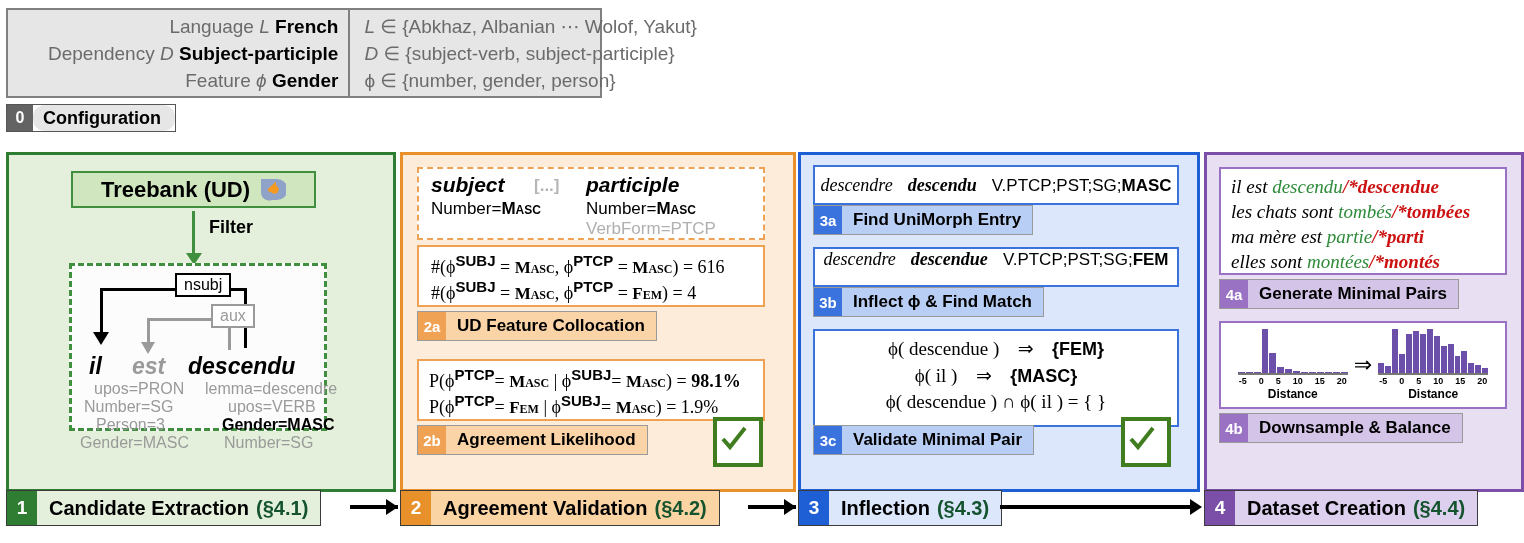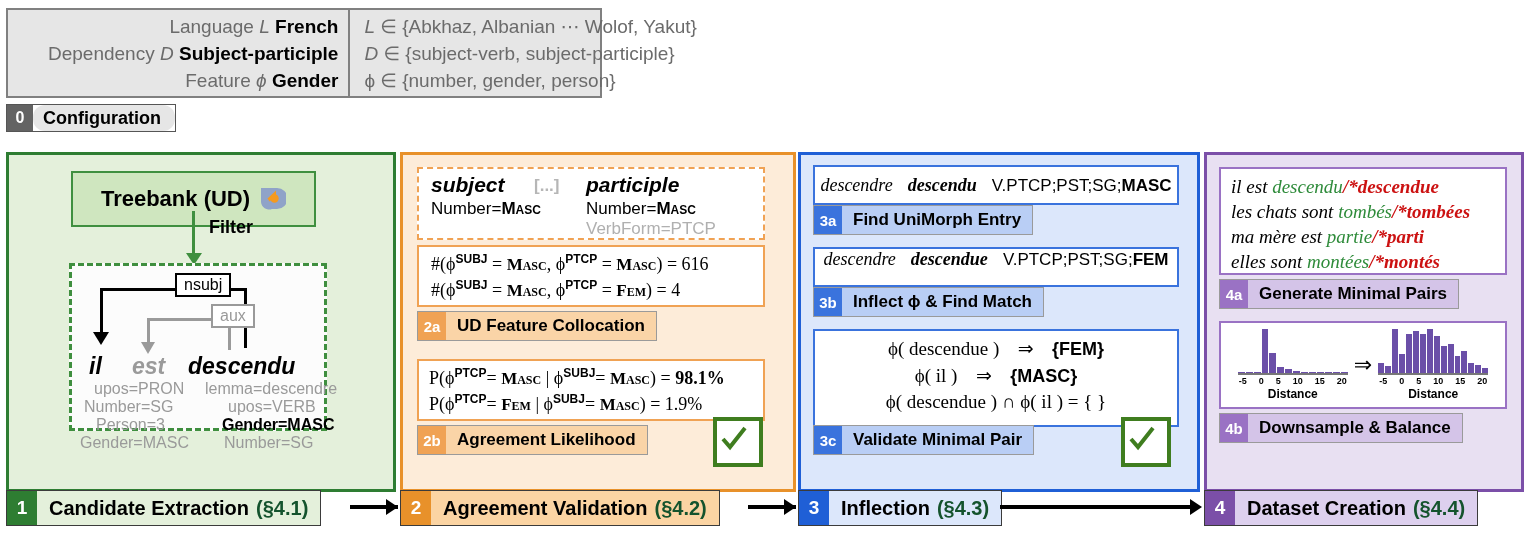--- a/index.html
+++ b/index.html
@@ -32,38 +32,38 @@
   .stagebar .num{width:30px;color:#fff;font-weight:bold;font-size:19px;display:flex;align-items:center;justify-content:center;}
   .stagebar .lbl{display:flex;align-items:center;padding:0 12px;font-weight:bold;font-size:20px;color:#000;white-space:nowrap;}
   .stagebar .sec{color:#14532d;font-weight:bold;margin-left:7px;}
 
   .substep{position:absolute;height:28px;display:flex;align-items:stretch;border:1px solid #9a9a9a;}
   .substep .num{width:28px;color:#fff;font-weight:bold;font-size:15px;display:flex;align-items:center;justify-content:center;}
   .substep .lbl{display:flex;align-items:center;padding:0 11px;font-weight:bold;font-size:17px;color:#000;white-space:nowrap;}
 
   
   #stage1{left:6px;top:152px;width:384px;height:334px;border-color:#2e7d32;background:#e4f0db;}
-  #tb-box{left:62px;top:16px;width:245px;height:56px;border:2px solid #3f8f3f;background:#cfe6bf;display:flex;align-items:center;justify-content:center;gap:8px;}
+  #tb-box{left:62px;top:16px;width:245px;height:37px;border:2px solid #3f8f3f;background:#cfe6bf;display:flex;align-items:center;justify-content:center;gap:8px;}
   #tb-text{font-size:22px;font-weight:bold;color:#000;letter-spacing:0px;}
   #ud-logo{width:28px;height:28px;position:relative;}
   #filter-label{left:200px;top:62px;font-size:18px;font-weight:bold;color:#000;}
   #dashbox{left:60px;top:108px;width:258px;height:168px;border:3px dashed #3f8f3f;background:#fcfcfc;}
   .tree-node{position:absolute;font-style:italic;font-weight:bold;font-size:23px;}
   .tree-feat{position:absolute;font-size:16px;color:#9a9a9a;white-space:nowrap;}
   #nsubj-lab{position:absolute;left:103px;top:7px;border:2px solid #000;background:#fff;font-size:16px;padding:1px 7px;color:#000;}
   #aux-lab{position:absolute;left:139px;top:38px;border:2px solid #9a9a9a;background:#fff;font-size:16px;padding:1px 7px;color:#9a9a9a;}
 
   
   #stage2{left:400px;top:152px;width:390px;height:334px;border-color:#e8912a;background:#fdecd9;}
   #s2-dash{left:14px;top:12px;width:348px;height:73px;border:2px dashed #f0a254;background:#fff;}
   #s2a-box{left:14px;top:90px;width:348px;height:62px;border:2px solid #f0a254;background:#fff;}
   #s2b-box{left:14px;top:204px;width:348px;height:62px;border:2px solid #f0a254;background:#fff;}
   .formula{font-family:"Liberation Serif", serif;font-size:18px;color:#000;white-space:nowrap;}
   .sc{font-variant:small-caps;font-weight:bold;font-size:17px;}
-  sup.tag{font-weight:bold;font-size:12px;font-family:"Liberation Sans",sans-serif;}
+  sup.tag{font-weight:bold;font-size:15px;font-family:"Liberation Sans",sans-serif;}
 
   
   #stage3{left:798px;top:152px;width:396px;height:334px;border-color:#1f5fd6;background:#dce7fb;}
   .s3-white{position:absolute;border:2px solid #3a73dd;background:#fff;}
   .unimorph{font-size:18px;white-space:nowrap;color:#000;}
   .unimorph .lemma{font-family:"Liberation Serif",serif;font-style:italic;}
   .unimorph .form{font-family:"Liberation Serif",serif;font-style:italic;font-weight:bold;}
   .unimorph .tags{font-family:"Liberation Sans",sans-serif;font-size:17px;}
   .unimorph .tags b{font-weight:bold;}
 

